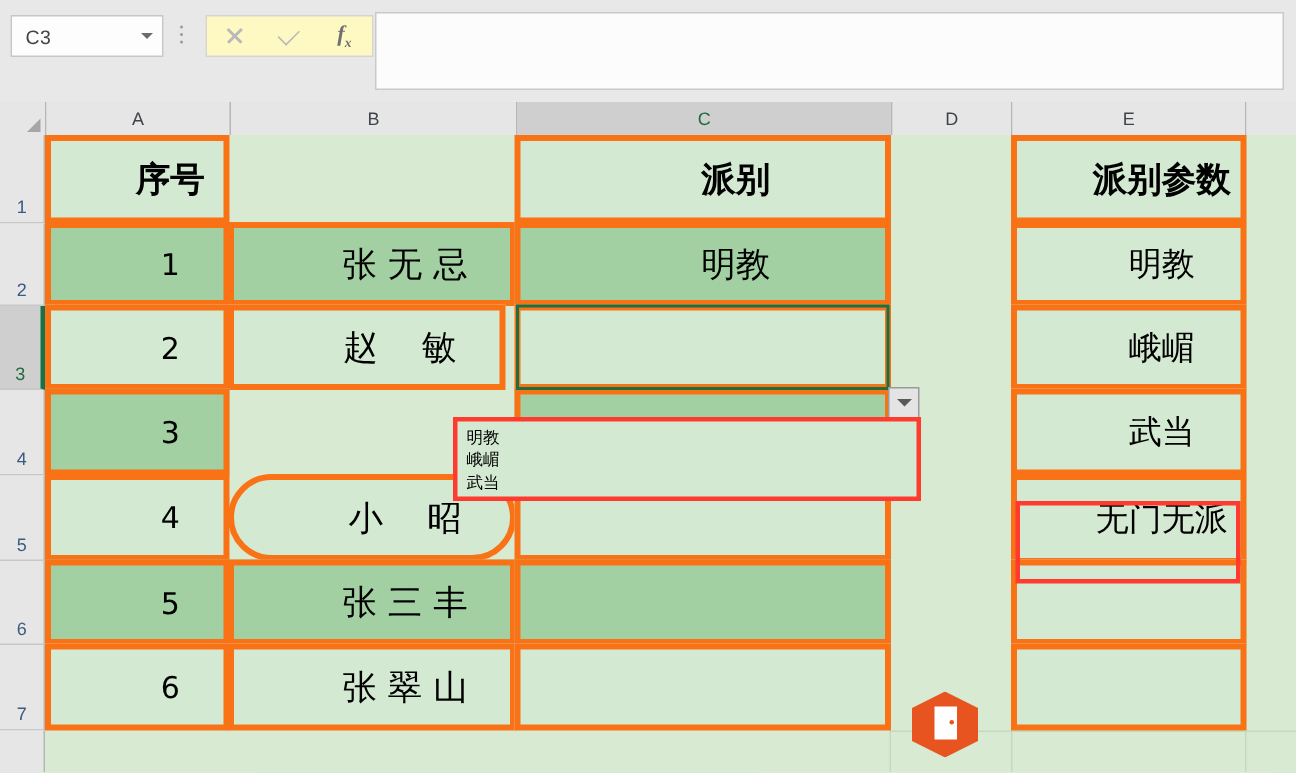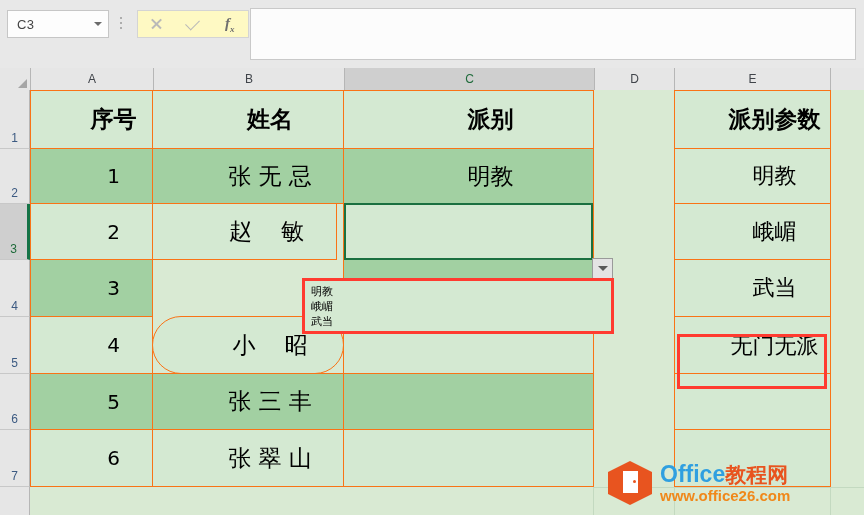--- a/index.html
+++ b/index.html
@@ -105,21 +105,21 @@
   #sheet{position:absolute;left:30px;top:22px;width:834px;height:425px;background:#d9ead3;}
 
   .cell{
     position:absolute;box-sizing:border-box;
     display:flex;align-items:center;justify-content:center;
     font-family:"DejaVu Sans","Liberation Sans",sans-serif;
     color:#000;white-space:pre;
   }
   .band-light{background:#d4e9d2;}
   .band-dark{background:#a2d0a2;}
-  .tbl-border{border:1px solid #f97316;padding-left:44px;}
+  .tbl-border{border:4px solid #f97316;padding-left:44px;}
   .hdr-txt{font-weight:bold;font-size:23px;}
   .body-txt{font-size:23px;}
   .num-txt{font-size:20px;}
   .e-txt{font-size:22px;}
 
   .gridline-v{position:absolute;width:1px;background:#c3d9c0;}
   .gridline-h{position:absolute;height:1px;background:#c3d9c0;}
 
   
   #active-cell{
@@ -230,21 +230,20 @@
   </div>
 
   <div id="sheet">
 
     <div class="gridline-v" style="left:563px;top:0;height:425px;"></div>
     <div class="gridline-v" style="left:644px;top:0;height:425px;"></div>
     <div class="gridline-v" style="left:800px;top:0;height:425px;"></div>
     <div class="gridline-h" style="left:563px;top:397px;width:271px;"></div>
 
     <div class="cell band-light tbl-border hdr-txt" style="left:0px;top:0px;width:123px;height:59px;">序号</div>
-    <div class="cell band-light tbl-border hdr-txt" style="left:122px;top:0px;width:192px;height:59px;">姓名</div>
     <div class="cell band-light tbl-border hdr-txt" style="left:313px;top:0px;width:251px;height:59px;">派别</div>
     <div class="cell band-light tbl-border hdr-txt" style="left:644px;top:0px;width:157px;height:59px;">派别参数</div>
 
     <div class="cell band-dark tbl-border num-txt" style="left:0px;top:58px;width:123px;height:56px;">1</div>
     <div class="cell band-dark tbl-border body-txt" style="left:122px;top:58px;width:192px;height:56px;">张 无 忌</div>
     <div class="cell band-dark tbl-border body-txt" style="left:313px;top:58px;width:251px;height:56px;">明教</div>
     <div class="cell band-light tbl-border e-txt" style="left:644px;top:58px;width:157px;height:56px;">明教</div>
 
     <div class="cell band-light tbl-border num-txt" style="left:0px;top:113px;width:123px;height:57px;">2</div>
     <div class="cell band-light tbl-border body-txt" style="left:122px;top:113px;width:185px;height:57px;">赵    敏</div>
@@ -285,19 +284,13 @@
     <div id="red-box-e5" style="left:647px;top:244px;width:150px;height:55px;"></div>
 
   </div>
 </div>
 
 <div id="watermark">
   <div id="wm-logo">
     <span class="hexa"></span>
       <span class="hex-door"></span>
   </div>
-  <div id="wm-text">
-    <div id="wm-line1">
-      <span class="en">Office</span><span class="cn">教程网</span>
-    </div>
-    <div id="wm-line2">www.office26.com</div>
-  </div>
 </div>
 
 </body></html>

